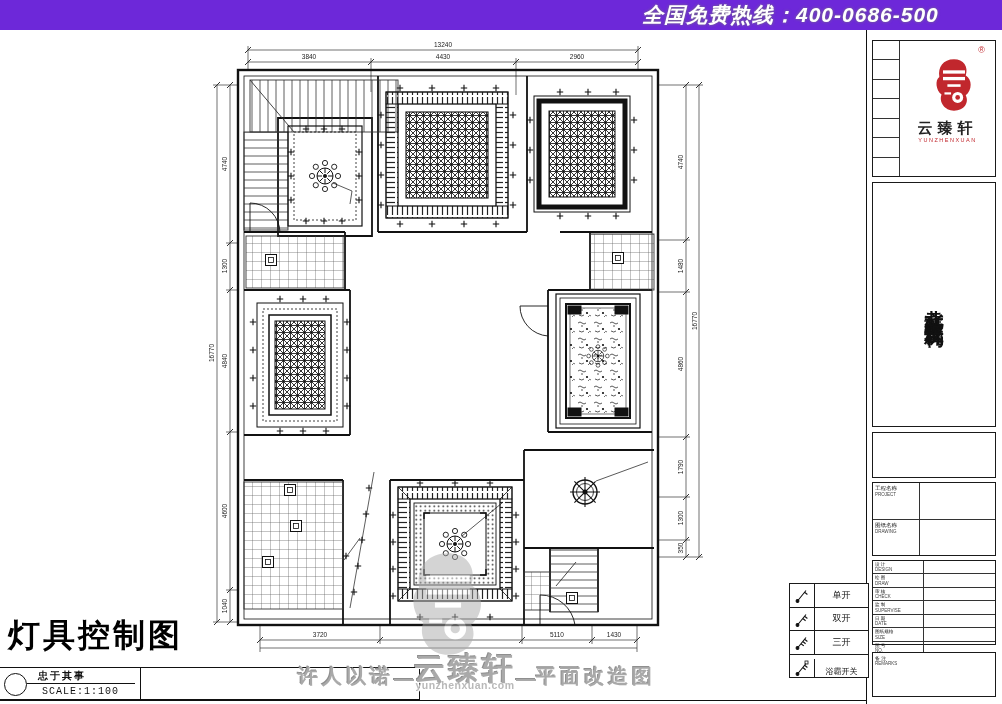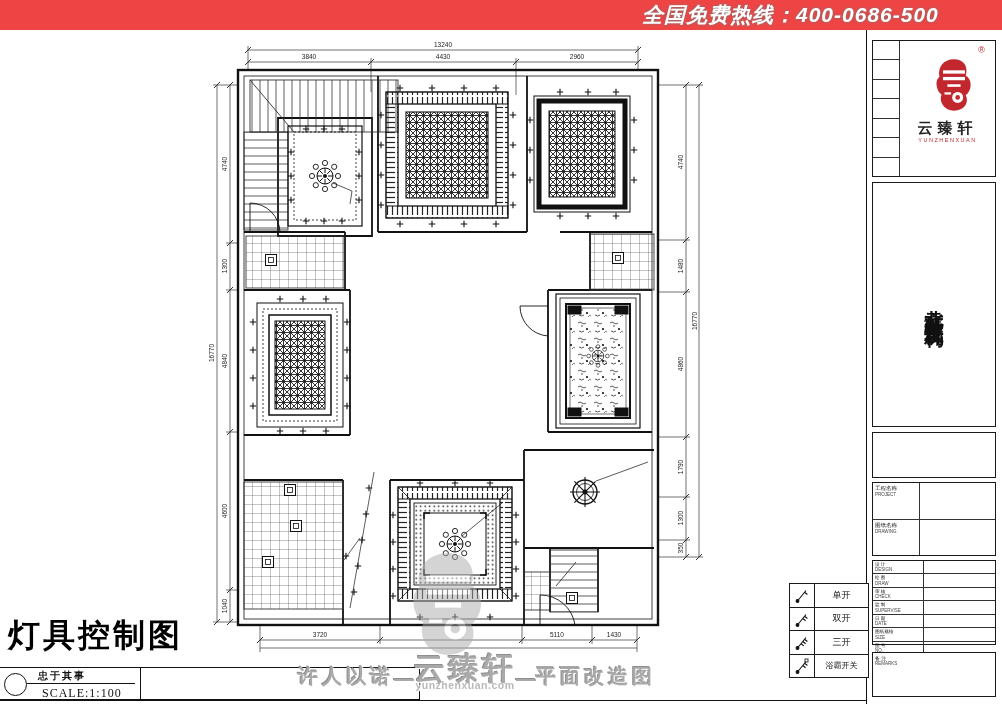--- a/index.html
+++ b/index.html
@@ -1,21 +1,21 @@
 <!DOCTYPE html>
 <html><head>
 <meta charset="utf-8">
 <style>
   html,body{margin:0;padding:0;}
   body{width:1002px;height:704px;position:relative;background:#fff;overflow:hidden;
        font-family:"Liberation Sans",sans-serif;color:#111;}
   .abs{position:absolute;}
 
   
-  #topbar{left:0;top:0;width:1002px;height:30px;background:#ef4444;}
+  #topbar{left:0;top:0;width:1002px;height:30px;background:#6d28d9;}
   #hotline{left:642px;top:1px;color:#fff;font-size:21px;font-style:italic;font-weight:bold;
            letter-spacing:1px;text-shadow:0 0 3px #777;white-space:nowrap;}
 
   
   .vline{border-left:1.2px solid #111;}
   .hline{border-top:1.2px solid #111;}
 
   
   .sbox{border:1.6px solid #1a1a1a;background:#fff;box-sizing:border-box;}
   #logoBox{left:872px;top:40px;width:124px;height:137px;display:flex;}
@@ -41,33 +41,33 @@
   #tbB{left:872px;top:560px;width:124px;height:85px;display:flex;flex-direction:column;}
   .tbBRow{flex:1;display:flex;border-bottom:1px solid #333;}
   .tbBRow:last-child{border-bottom:none;}
   .tbBLabel{width:46px;border-right:1px solid #333;font-size:4.6px;padding:1px 2px;line-height:1.15;}
   #tbNote{left:872px;top:652px;width:124px;height:45px;font-size:4.8px;padding:2px;}
 
   
   #legend{left:789px;top:583px;width:80px;height:95px;border:1.2px solid #1a1a1a;
           display:flex;flex-direction:column;background:#fff;box-sizing:border-box;}
   .legRow{flex:1;display:flex;border-bottom:1px solid #1a1a1a;}
-  .legRow:last-child{border-bottom:none;}
+  .legRow:last-child{border-bottom:none;align-items:flex-end;}
   .legIcon{width:24px;border-right:1px solid #1a1a1a;display:flex;align-items:center;justify-content:center;}
   .legLabel{flex:1;display:flex;align-items:center;justify-content:center;font-size:9px;white-space:nowrap;}
 
   
   #sheetTitle{left:8px;top:614px;font-size:32px;font-weight:bold;letter-spacing:3px;color:#000;}
   #footBox{left:0;top:667px;width:420px;height:33px;border-top:1.6px solid #111;border-bottom:1.6px solid #111;
            border-right:1.2px solid #111;box-sizing:border-box;}
   #footDivider{left:140px;top:667px;height:33px;}
   #circleSym{left:4px;top:673px;width:21px;height:21px;border:1.3px solid #111;border-radius:50%;}
   #planType{left:38px;top:669px;font-size:10px;font-weight:bold;letter-spacing:2px;}
   #planUnderline{left:27px;top:683px;width:108px;border-top:1px solid #111;}
-  #scaleTxt{left:42px;top:686px;font-size:12px;letter-spacing:1px;font-family:Liberation Serif, serif;}
+  #scaleTxt{left:42px;top:686px;font-size:10px;letter-spacing:1px;font-family:Liberation Mono, monospace;}
   #bottomLine{left:0;top:700px;width:866px;}
 
   
   #slogan{left:262px;top:648px;width:430px;display:flex;align-items:flex-end;justify-content:center;
           color:#a9a9a9;text-shadow:1px 1px 0 #fff,-1px -1px 0 #8f8f8f;z-index:8;}
   .slogTxt{font-size:20px;font-weight:bold;letter-spacing:4px;white-space:nowrap;}
   .slogDash{font-size:20px;font-weight:bold;}
   #brandWrap{position:relative;text-align:center;}
   #brandTxt{font-size:31px;font-weight:bold;letter-spacing:3px;}
   #siteTxt{position:absolute;left:0;right:0;top:31px;font-size:10.5px;font-weight:bold;

